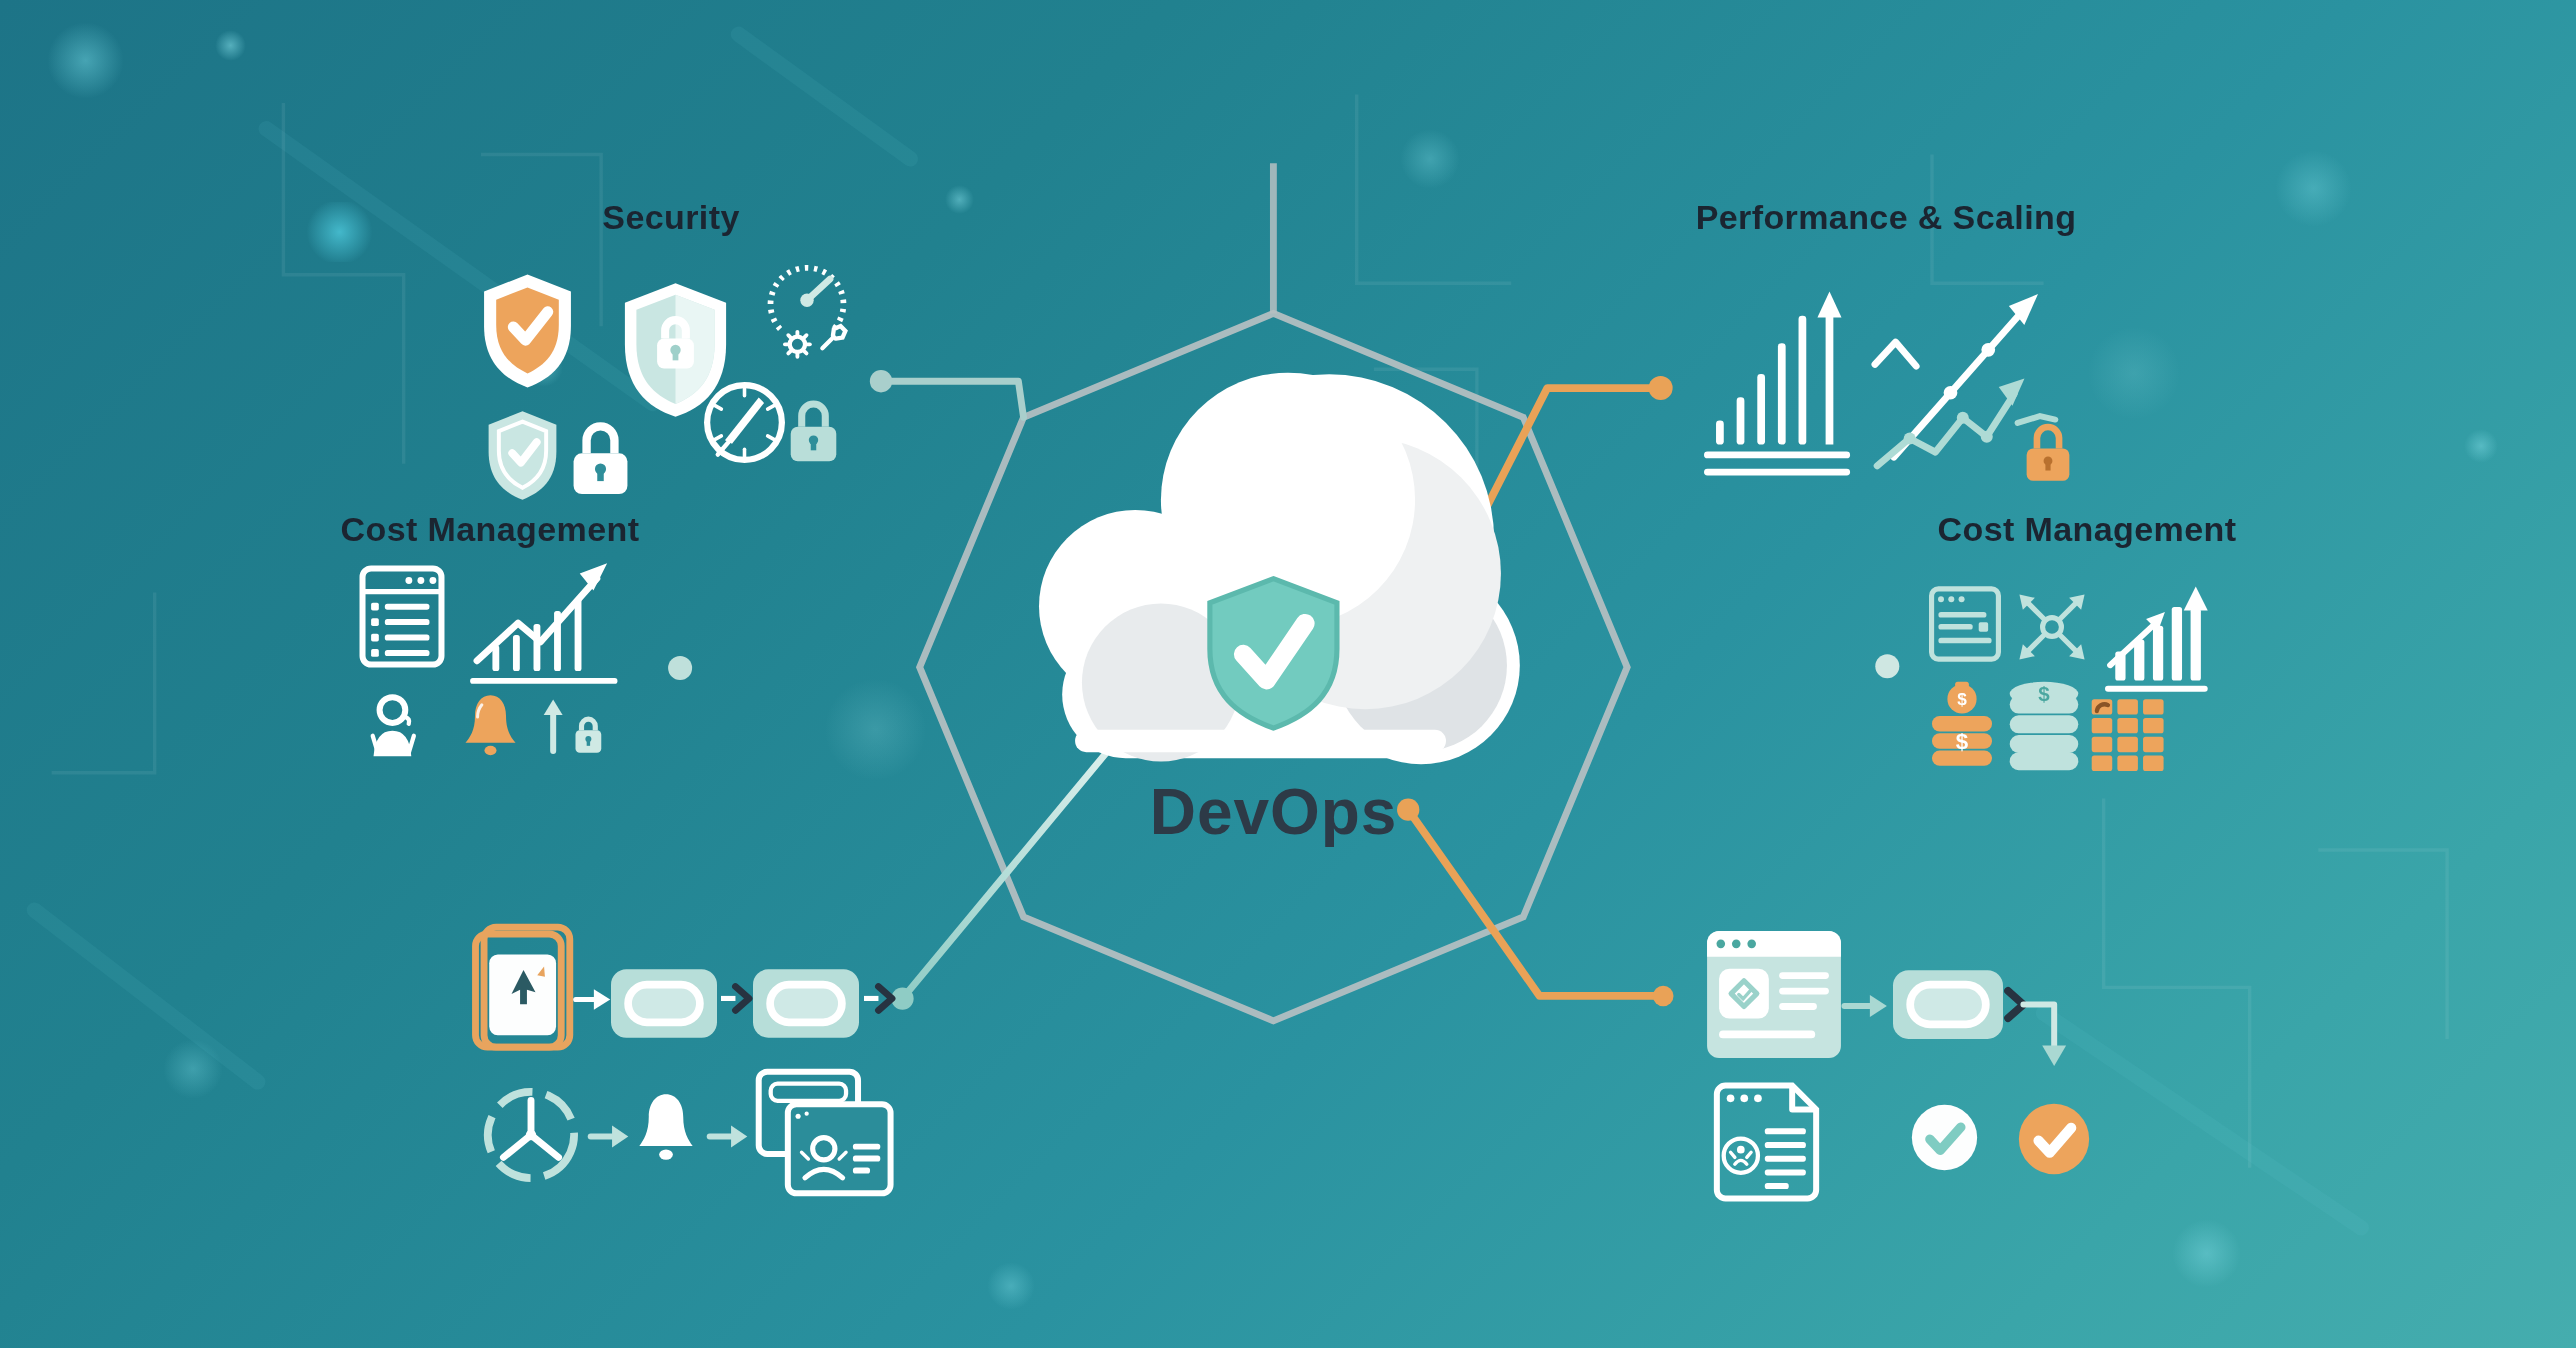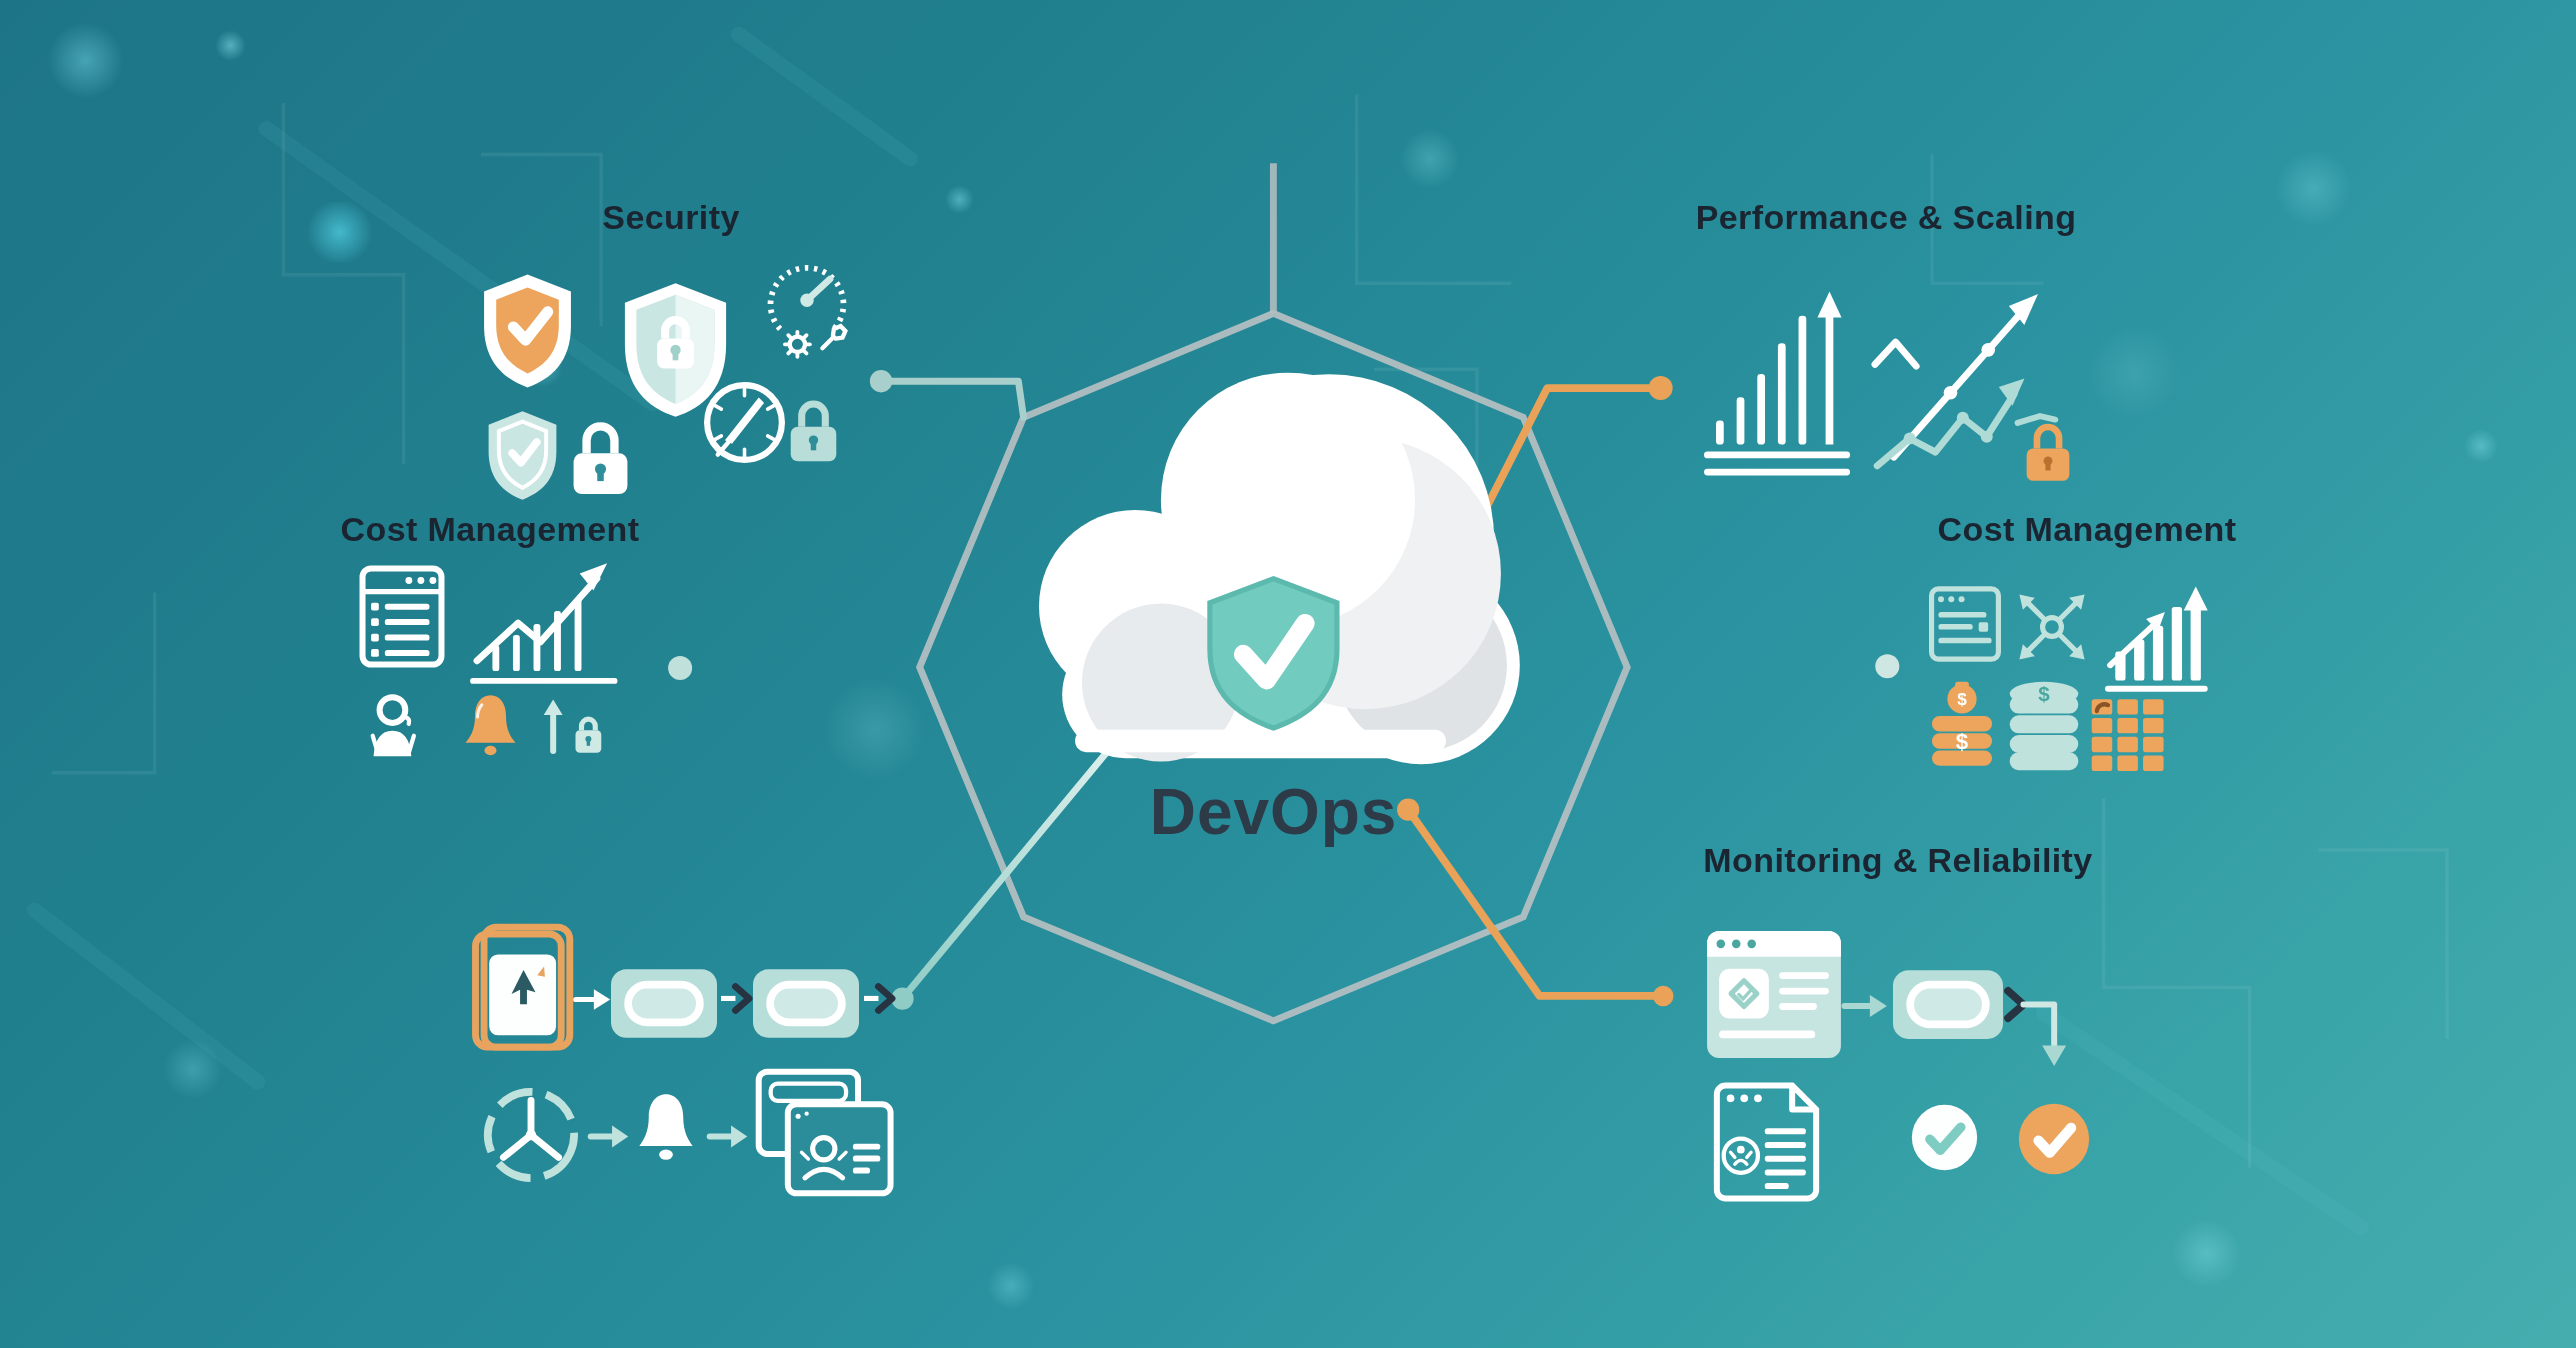--- a/index.html
+++ b/index.html
@@ -457,21 +457,20 @@
       <rect x="112" y="114" width="20" height="7" rx="3"></rect>
     </g>
     <circle cx="78" cy="92" r="13" fill="none" stroke="#ffffff" stroke-width="6"></circle>
     <path d="M56 126 q22 -20 44 0" fill="none" stroke="#ffffff" stroke-width="6" stroke-linecap="round"></path>
     <line x1="60" y1="104" x2="52" y2="96" stroke="#ffffff" stroke-width="4" stroke-linecap="round"></line>
     <line x1="96" y1="104" x2="104" y2="96" stroke="#ffffff" stroke-width="4" stroke-linecap="round"></line>
   </svg>
 </div>
 
 <div class="layer">
-  <div class="label" style="left:1623px;top:841px;">Monitoring &amp; Reliability</div>
 
   <svg class="ic" style="left:1707px;top:931px;" width="134" height="127" viewBox="0 0 156 148">
     <rect x="0" y="0" width="156" height="148" rx="14" fill="#c6e4e0"></rect>
     <path d="M0 14 a14 14 0 0 1 14 -14 H142 a14 14 0 0 1 14 14 V30 H0 Z" fill="#ffffff"></path>
     <g fill="#4aa7a0">
       <circle cx="16" cy="15" r="5"></circle>
         <circle cx="34" cy="15" r="5"></circle>
         <circle cx="52" cy="15" r="5"></circle>
     </g>
     <rect x="14" y="44" width="58" height="58" rx="12" fill="#ffffff"></rect>

